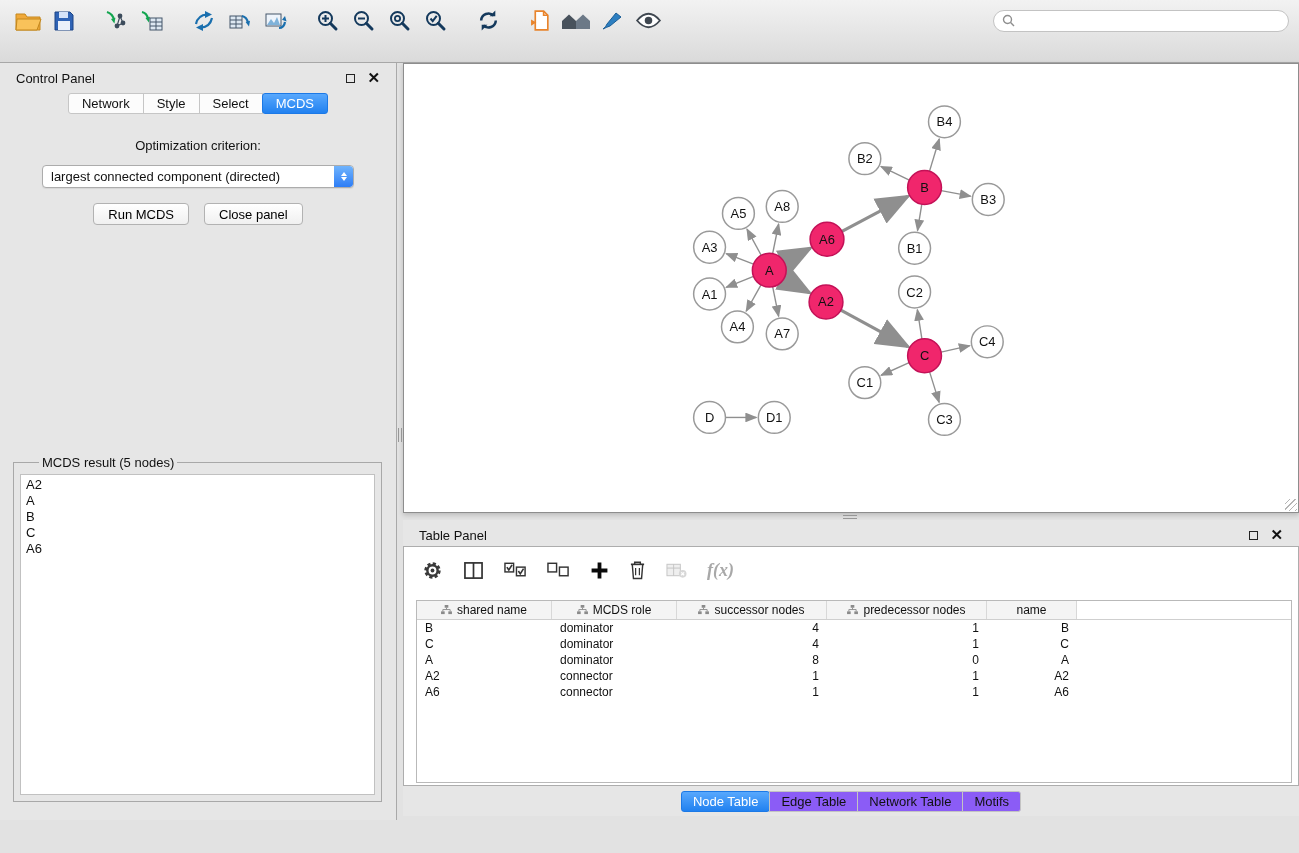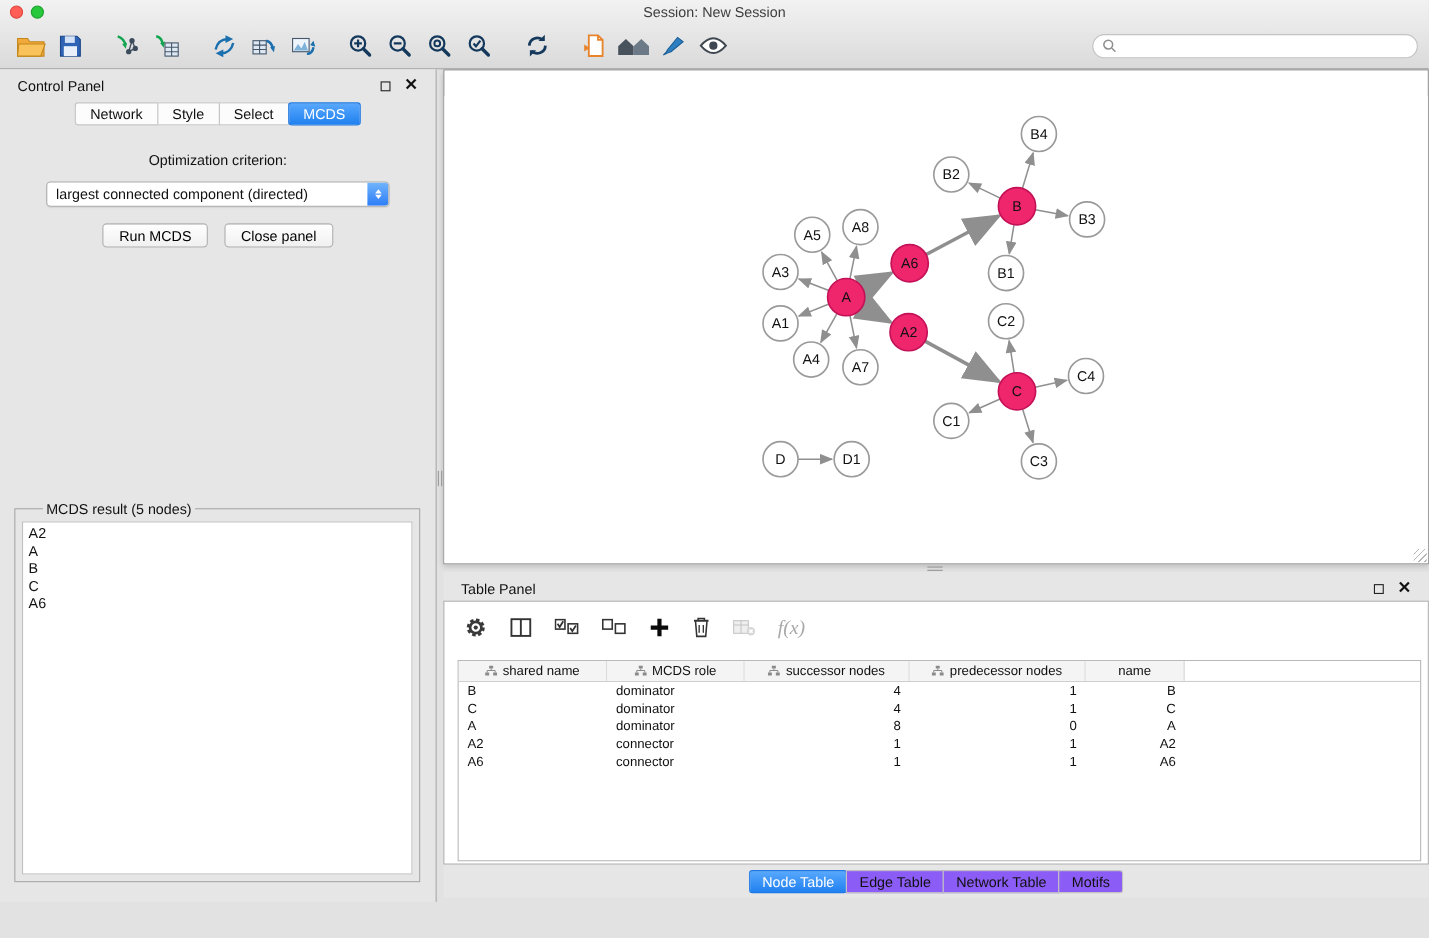--- a/index.html
+++ b/index.html
@@ -53,21 +53,21 @@
   .net-title{font-size:13px;color:#333;}
   .net-canvas{position:absolute;top:23px;left:0;right:0;bottom:0;background:#fff;}
   svg.graph{width:100%;height:100%;display:block;}
   svg.graph text{font-family:"Liberation Sans",sans-serif;}
   .grip{position:absolute;right:1px;bottom:1px;width:12px;height:12px;background:repeating-linear-gradient(135deg,transparent 0 3px,#b5b5b5 3px 4px);}
 
   
   .table-panel{position:absolute;left:403px;top:520px;width:896px;height:296px;background:#e6e6e6;}
   .tp-body{position:absolute;left:0;top:26px;right:0;bottom:30px;background:#fff;border:1px solid #adadad;}
   .tp-toolbar{height:46px;display:flex;align-items:center;gap:20px;padding:0 18px;}
-  .tpi{background:none;border:none;display:flex;align-items:center;justify-content:center;cursor:default;}
+  .tpi{background:none;border:none;display:flex;align-items:center;justify-content:center;cursor:default;font-weight:bold;}
   .fx{font-family:"Liberation Serif",serif;font-style:italic;font-size:18px;color:#a8a8a8;}
   .tp-table{position:absolute;left:12px;right:6px;top:53px;bottom:2px;border:1px solid #b9b9b9;background:#fff;overflow:hidden;}
   .thead{display:flex;height:19px;background:#fff;border-bottom:1px solid #cfcfcf;}
   .hcell{display:flex;align-items:center;justify-content:center;gap:5px;font-size:12px;background:#f4f4f4;border-right:1px solid #d8d8d8;cursor:default;}
   .col0{width:135px;}.col1{width:125px;}.col2{width:150px;}.col3{width:160px;}.col4{width:90px;text-align:right;}
   .trow{display:flex;height:16px;align-items:center;}
   .tcell{font-size:12px;padding:0 8px;white-space:nowrap;overflow:hidden;}
   .tcell.col2,.tcell.col3{text-align:right;}
   .tp-tabs{position:absolute;bottom:4px;left:0;right:0;display:flex;justify-content:center;}
   .tp-tab{height:21px;line-height:19px;padding:0 11px;font-size:13px;background:#8b5cf6;border:1px solid #c3c3c3;margin-left:-1px;cursor:default;}
@@ -83,27 +83,20 @@
 
   .h-grip{position:absolute;left:843px;top:515px;width:14px;height:4px;border-top:1px solid #979797;border-bottom:1px solid #979797;}
   .v-grip{position:absolute;left:398px;top:428px;width:4px;height:14px;border-left:1px solid #979797;border-right:1px solid #979797;}
 </style>
 </head>
 <body>
 
 <div class="app">
 
   <div class="chrome">
-    <div class="titlebar">
-      <span class="lights">
-        <span class="light red"></span>
-        <span class="light green"></span>
-      </span>
-      <span class="win-title">Session: New Session</span>
-    </div>
 
     <div class="toolbar">
       <button class="tbi">
         <svg width="27" height="22" viewBox="0 0 27 22">
             <path d="M1 4 h9 l2 3 h13 v13 h-24 z" fill="#f0a93a" stroke="#c4871c"></path>
             <path d="M2 9 h24 l-4 11 h-21 z" fill="#f9c25a" stroke="#c4871c"></path>
           </svg>
       </button>
       <button class="tbi">
         <svg width="22" height="22" viewBox="0 0 22 22">

